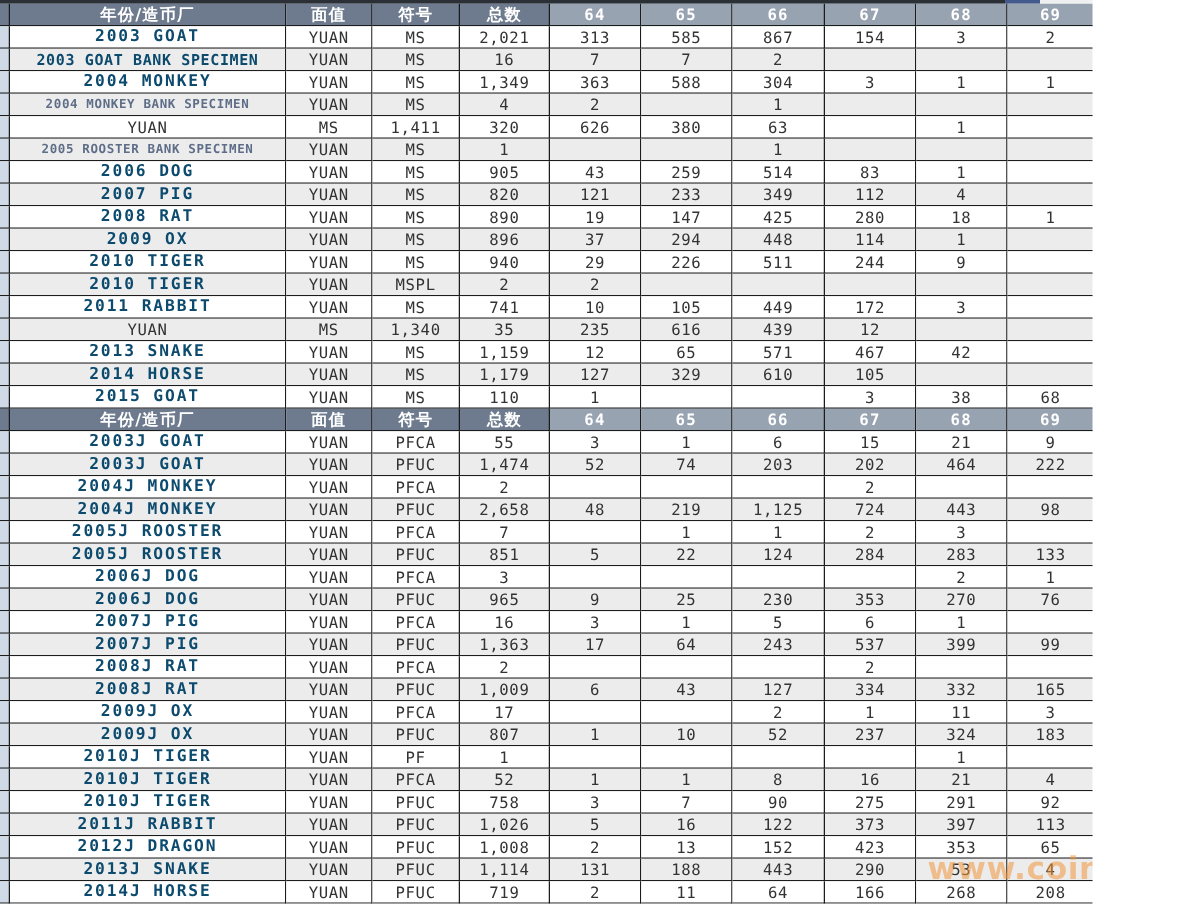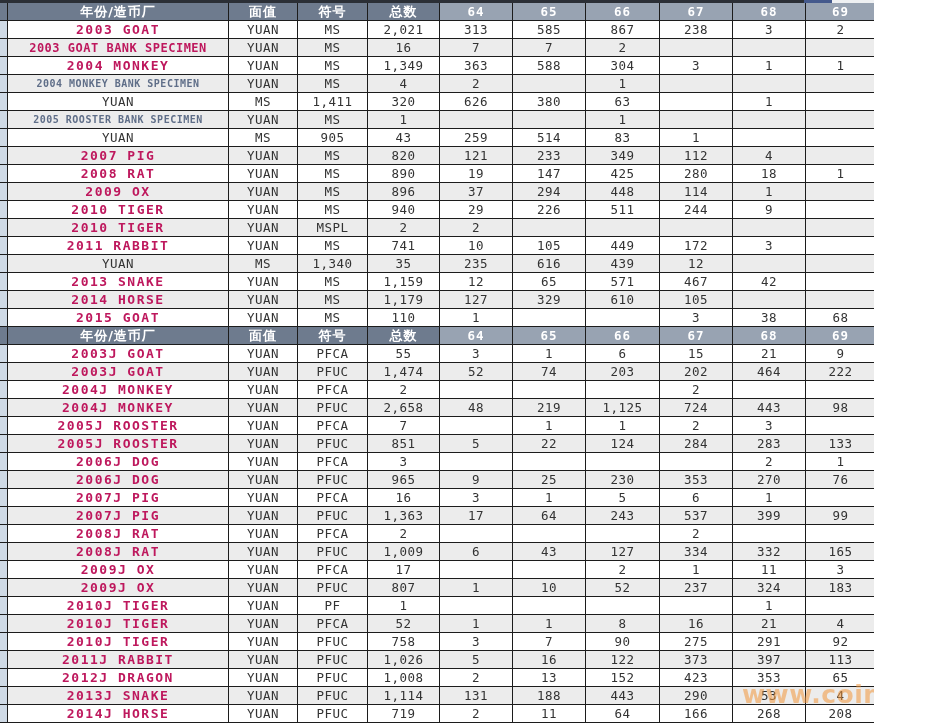--- a/index.html
+++ b/index.html
@@ -48,21 +48,21 @@
   .hdr.dark  { background: #6e7b8e; }
   .hdr.light { background: #98a3b2; font-family: "DejaVu Sans Mono", monospace; font-size: 12.5px; }
 
   .data-row.stripe .cell:not(.strip) { background: #ececec; }
 
   .yr {
     font-family: "DejaVu Sans Mono", monospace;
     font-weight: bold;
     font-size: 13px;
     letter-spacing: 1.5px;
-    color: #be185d;
+    color: #0c4a6e;
   }
   .yr.size-m { font-size: 12px; letter-spacing: 0.5px; text-align: right; }
   .yr.size-s { font-size: 10px; letter-spacing: 0.5px; color: #5f6e88; }
 
   .mono {
     font-family: "DejaVu Sans Mono", monospace;
     font-size: 12.5px;
     color: #333333;
     letter-spacing: 0.5px;
   }
@@ -107,21 +107,21 @@
       </div>
       <div class="row data-row">
         <div class="cell strip"></div>
         <div class="cell yr">2003 GOAT</div>
         <div class="cell mono">YUAN</div>
         <div class="cell mono">MS</div>
         <div class="cell mono">2,021</div>
         <div class="cell mono">313</div>
         <div class="cell mono">585</div>
         <div class="cell mono">867</div>
-        <div class="cell mono">238</div>
+        <div class="cell mono">154</div>
         <div class="cell mono">3</div>
         <div class="cell mono">2</div>
         <div class="cell mono"></div>
       </div>
       <div class="row data-row stripe">
         <div class="cell strip"></div>
         <div class="cell yr size-m">2003 GOAT BANK SPECIMEN</div>
         <div class="cell mono">YUAN</div>
         <div class="cell mono">MS</div>
         <div class="cell mono">16</div>
@@ -183,20 +183,21 @@
         <div class="cell mono"></div>
         <div class="cell mono"></div>
         <div class="cell mono">1</div>
         <div class="cell mono"></div>
         <div class="cell mono"></div>
         <div class="cell mono"></div>
         <div class="cell mono"></div>
       </div>
       <div class="row data-row">
         <div class="cell strip"></div>
+        <div class="cell yr">2006 DOG</div>
         <div class="cell mono">YUAN</div>
         <div class="cell mono">MS</div>
         <div class="cell mono">905</div>
         <div class="cell mono">43</div>
         <div class="cell mono">259</div>
         <div class="cell mono">514</div>
         <div class="cell mono">83</div>
         <div class="cell mono">1</div>
         <div class="cell mono"></div>
         <div class="cell mono"></div>

